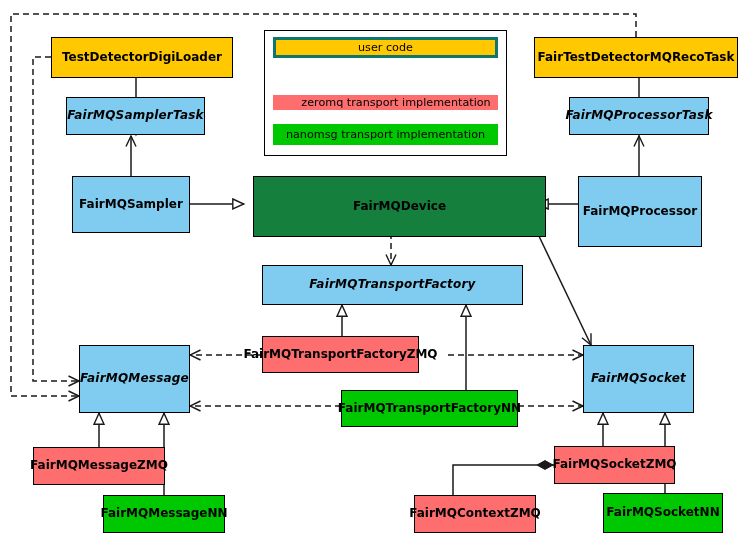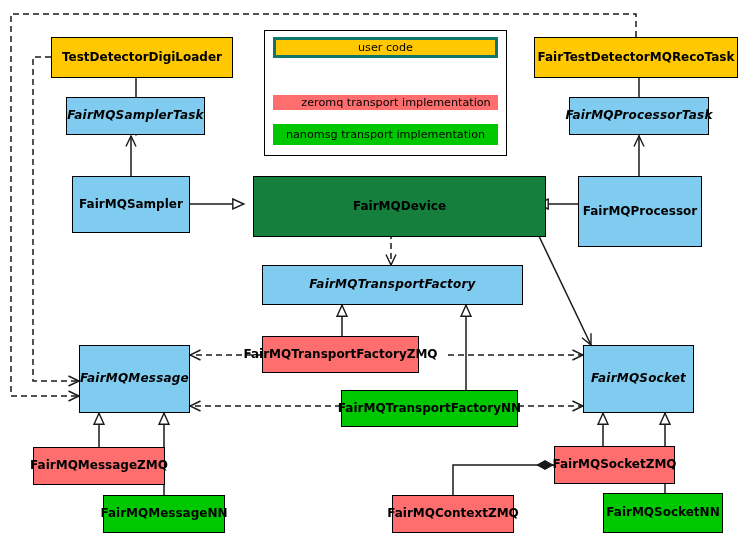--- a/index.html
+++ b/index.html
@@ -101,15 +101,15 @@
       <div class="node" style="left: 578px; top: 176px; width: 124px; height: 71px; background: rgb(128, 204, 240);">FairMQProcessor</div>
       <div class="node italic" style="left: 262px; top: 265px; width: 261px; height: 40px; background: rgb(128, 204, 240);">FairMQTransportFactory</div>
       <div class="node" style="left: 262px; top: 336px; width: 157px; height: 37px; background: rgb(255, 110, 110);">FairMQTransportFactoryZMQ</div>
       <div class="node" style="left: 341px; top: 390px; width: 177px; height: 37px; background: rgb(0, 200, 0);">FairMQTransportFactoryNN</div>
       <div class="node italic" style="left: 79px; top: 345px; width: 111px; height: 68px; background: rgb(128, 204, 240);">FairMQMessage</div>
       <div class="node italic" style="left: 583px; top: 345px; width: 111px; height: 68px; background: rgb(128, 204, 240);">FairMQSocket</div>
       <div class="node" style="left: 33px; top: 447px; width: 132px; height: 38px; background: rgb(255, 110, 110);">FairMQMessageZMQ</div>
       <div class="node" style="left: 103px; top: 495px; width: 122px; height: 38px; background: rgb(0, 200, 0);">FairMQMessageNN</div>
       <div class="node" style="left: 554px; top: 446px; width: 121px; height: 38px; background: rgb(255, 110, 110);">FairMQSocketZMQ</div>
       <div class="node" style="left: 603px; top: 493px; width: 120px; height: 40px; background: rgb(0, 200, 0);">FairMQSocketNN</div>
-      <div class="node" style="left: 392px; top: 495px; width: 122px; height: 38px; background: rgb(255, 110, 110);">FairMQContextZMQ</div>
+      <div class="node" style="left: 414px; top: 495px; width: 122px; height: 38px; background: rgb(255, 110, 110);">FairMQContextZMQ</div>
     </div>
 </div>
 
 </body></html>

